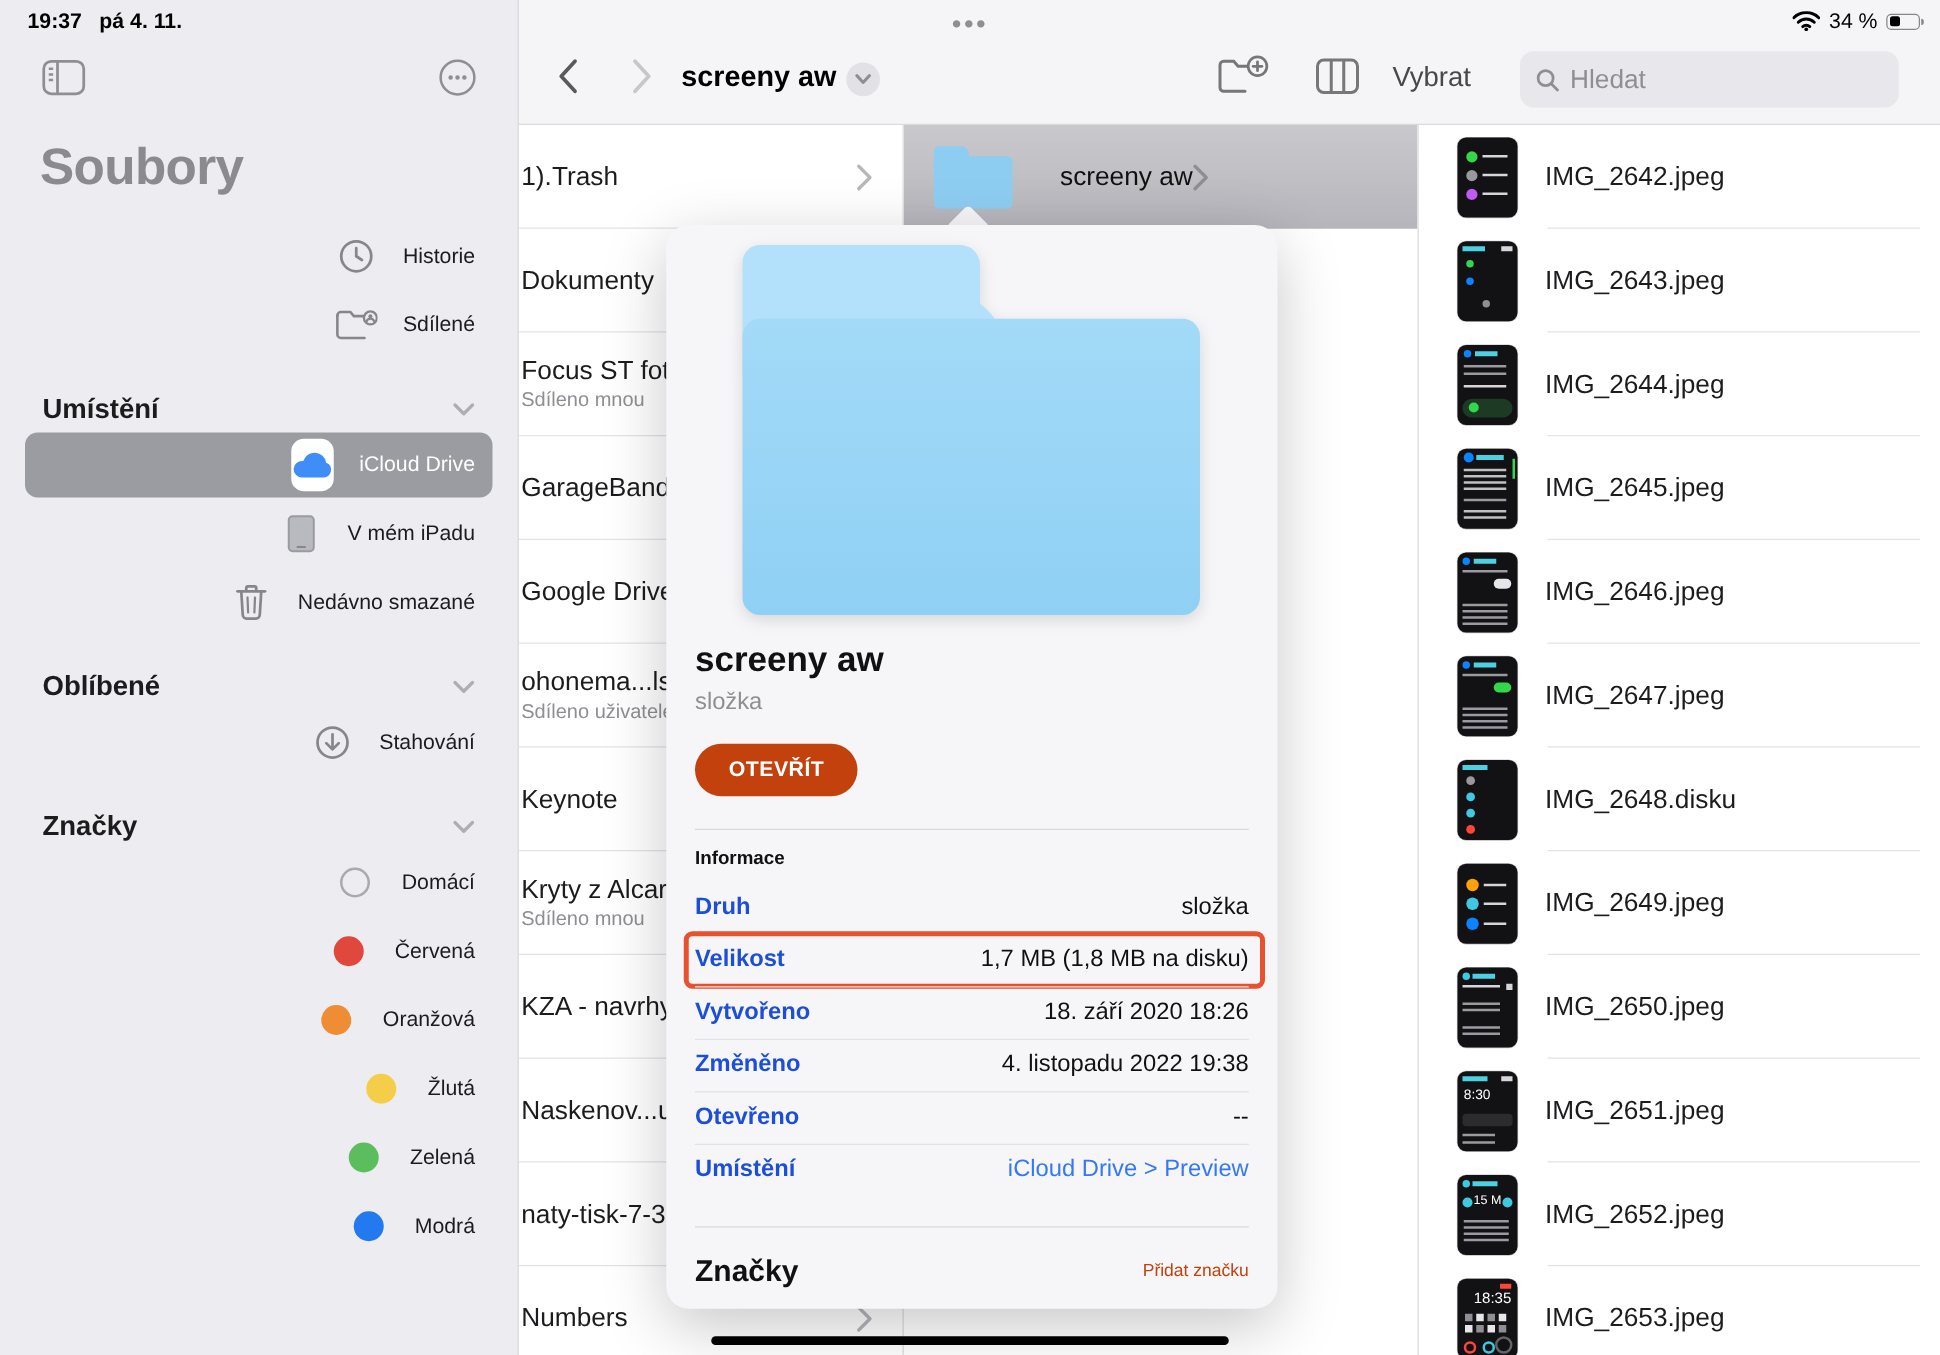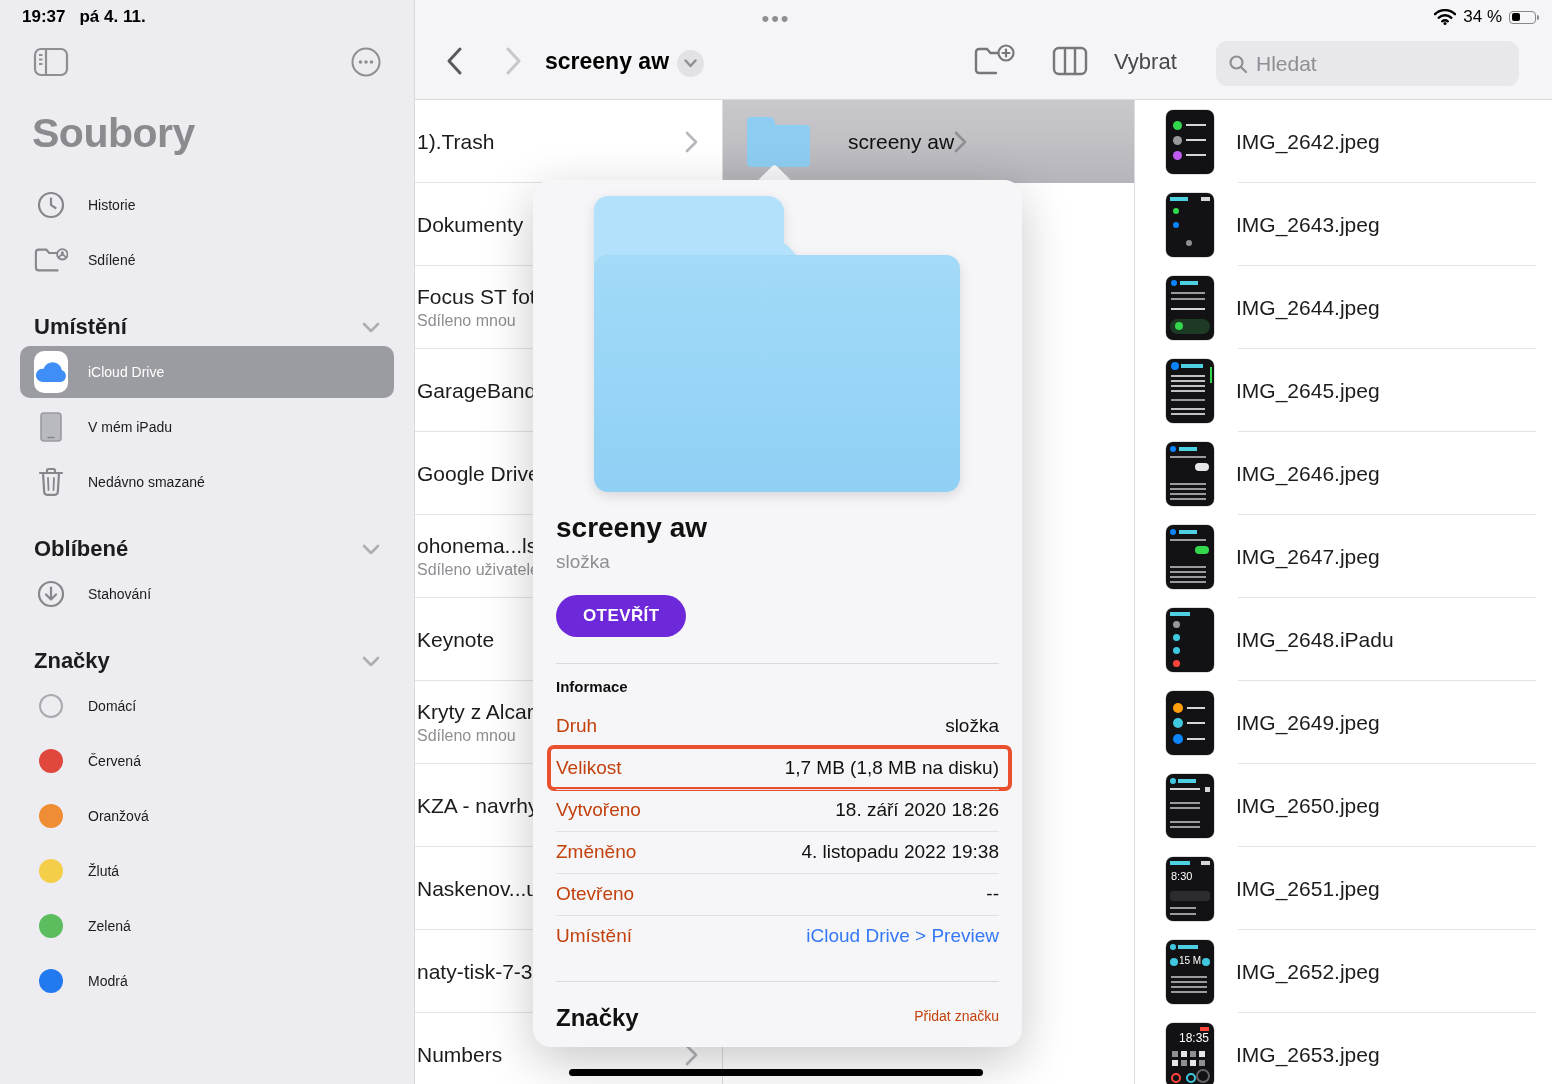--- a/index.html
+++ b/index.html
@@ -14,21 +14,21 @@
   .battery .fill { position:absolute; left:1.5px; top:1.5px; bottom:1.5px; width:34%; background:#000; border-radius:2px; }
   .battery .nub { position:absolute; right:-4px; top:3.5px; width:2.5px; height:5px; background:#878789; border-radius:0 2px 2px 0; }
 
   
   .sidebar { position:absolute; left:0; top:0; width:415px; height:1084px; background:#ececf1; border-right:1px solid #d8d8dd; z-index:3; }
   .sb-toolbar { position:absolute; top:44px; left:0; right:0; height:44px; }
   .sb-toggle { position:absolute; left:33px; top:2px; cursor:pointer; }
   .sb-more { position:absolute; right:32px; top:2px; cursor:pointer; }
   .sb-title { position:absolute; top:110px; left:32px; font-size:41px; font-weight:700; color:#8a8a8f; letter-spacing:-.5px; }
   .sb-nav { position:absolute; top:176px; left:0; right:0; }
-  .sb-row { display:flex; align-items:center; height:52px; margin:3px 20px; padding:0 14px; border-radius:10px; font-size:14px; color:#1c1c1e; position:relative; }
+  .sb-row { display:flex; align-items:center; height:52px; margin:3px 20px; padding:0 14px; border-radius:10px; font-size:17px; color:#1c1c1e; position:relative;justify-content:flex-end; }
   .sb-row .ic { width:34px; height:32px; margin-right:20px; flex:none; display:flex; align-items:center; justify-content:center; }
   .sb-row.selected { background:#9b9ba2; color:#fff; }
   .sb-head { display:flex; align-items:center; justify-content:space-between; margin:28px 34px 6px 34px; font-size:22px; font-weight:700; color:#1c1c1e; }
   .tagdot { width:24px; height:24px; border-radius:50%; margin:0 5px; }
   .tagdot.empty { background:transparent; border:2px solid #a9a9ae; }
   .icloud-badge { width:42px; height:42px; background:#fff; border-radius:10px; display:flex; align-items:center; justify-content:center; }
 
   
   .content { position:absolute; left:415px; top:0; right:0; height:1084px; background:#fff; z-index:1; }
   .topbar { position:absolute; left:0; top:0; right:0; height:100px; background:#f5f5f7; border-bottom:1px solid #d9d9de; }
@@ -122,27 +122,27 @@
   
   .popover-wrap { position:absolute; left:533px; top:164px; width:489px; z-index:5; }
   .pop-arrow { position:absolute; left:229px; top:5px; width:25px; height:25px; background:#f7f7f9; transform:rotate(45deg); border-radius:4px; }
   .pop-body { position:relative; margin-top:16px; width:489px; height:867px; background:#f6f6f8; border-radius:18px; box-shadow:0 14px 50px rgba(0,0,0,.22); overflow:hidden; padding:0 23px; }
   .bigfolder { position:relative; width:366px; height:296px; margin:16px auto 0 38px; filter:drop-shadow(0 4px 6px rgba(0,0,0,.12)); }
   .bigfolder .tab { position:absolute; left:0; top:0; width:52%; height:35%; background:#b3e0fb; border-radius:14px 16px 0 0; }
   .bigfolder .tab::after { content:""; position:absolute; right:-22px; bottom:0; width:44px; height:60%; background:#b3e0fb; border-radius:0 14px 0 0; transform:skewX(38deg); }
   .bigfolder .bodyp { position:absolute; left:0; top:20%; width:100%; height:80%; background:linear-gradient(#a3daf8,#8fd0f4); border-radius:14px; }
   .pop-title { font-size:28px; font-weight:700; color:#111; margin-top:20px; }
   .pop-sub { font-size:19px; color:#8e8e93; margin-top:7px; }
-  .open-btn { display:inline-block; margin-top:22px; background:#6d28d9; color:#fff; font-size:17px; font-weight:700; letter-spacing:.4px; padding:11px 27px; border-radius:23px; border:none; cursor:pointer; font-family:inherit; }
+  .open-btn { display:inline-block; margin-top:22px; background:#c2410c; color:#fff; font-size:17px; font-weight:700; letter-spacing:.4px; padding:11px 27px; border-radius:23px; border:none; cursor:pointer; font-family:inherit; }
   .pop-hr { height:1px; background:#d9d9dd; margin-top:26px; }
   .pop-h2 { font-size:15px; font-weight:700; color:#111; margin-top:14px; }
   .info-rows { margin-top:10px; }
   .irow { position:relative; height:42px; display:flex; align-items:center; justify-content:space-between; font-size:19px; }
   .irow + .irow::before { content:""; position:absolute; left:0; right:0; top:0; height:1px; background:#e2e2e6; }
-  .irow .lbl { color:#c2410c; }
+  .irow .lbl { color:#1d4ed8;font-weight:bold; }
   .irow .val { color:#111; }
   .irow .val.link { color:#3478f6; cursor:pointer; }
   .irow.hl::after { content:""; position:absolute; left:-9px; right:-13px; top:-2px; bottom:-2px; border:4.5px solid #e8502e; border-radius:7px; pointer-events:none; }
   .irow.hl::before { display:none; }
   .pop-foot-hr { height:1px; background:#d9d9dd; margin-top:24px; }
   .pop-foot { display:flex; align-items:flex-start; justify-content:space-between; margin-top:22px; }
   .pop-foot .t { font-size:24px; font-weight:700; color:#111; }
   .pop-foot .a { font-size:14px; color:#c2410c; margin-top:4px; cursor:pointer; }
 
   .home-indicator { position:absolute; left:50%; bottom:8px; transform:translateX(-50%); width:414px; height:7px; border-radius:4px; background:#000; z-index:8; }
@@ -577,21 +577,21 @@
           <span class="fname">IMG_2647.jpeg</span>
           <span class="sep"></span>
         </div>
         <div class="frow">
           <div class="thumb v-menu">
             <i></i>
             <i></i>
             <i></i>
             <i></i>
           </div>
-          <span class="fname">IMG_2648.iPadu</span>
+          <span class="fname">IMG_2648.disku</span>
           <span class="sep"></span>
         </div>
         <div class="frow">
           <div class="thumb v-apps2">
             <i></i>
             <i></i>
             <i></i>
             <i></i>
           </div>
           <span class="fname">IMG_2649.jpeg</span>

